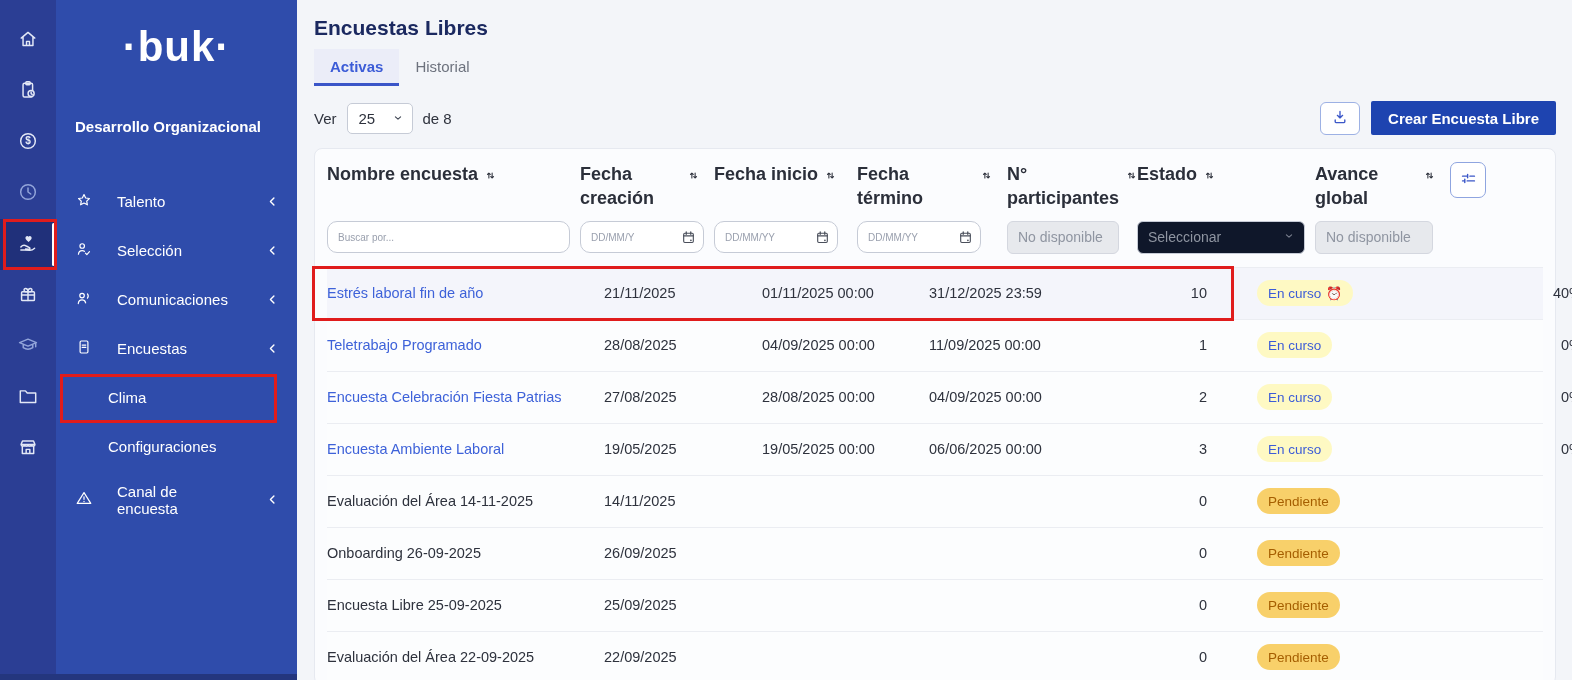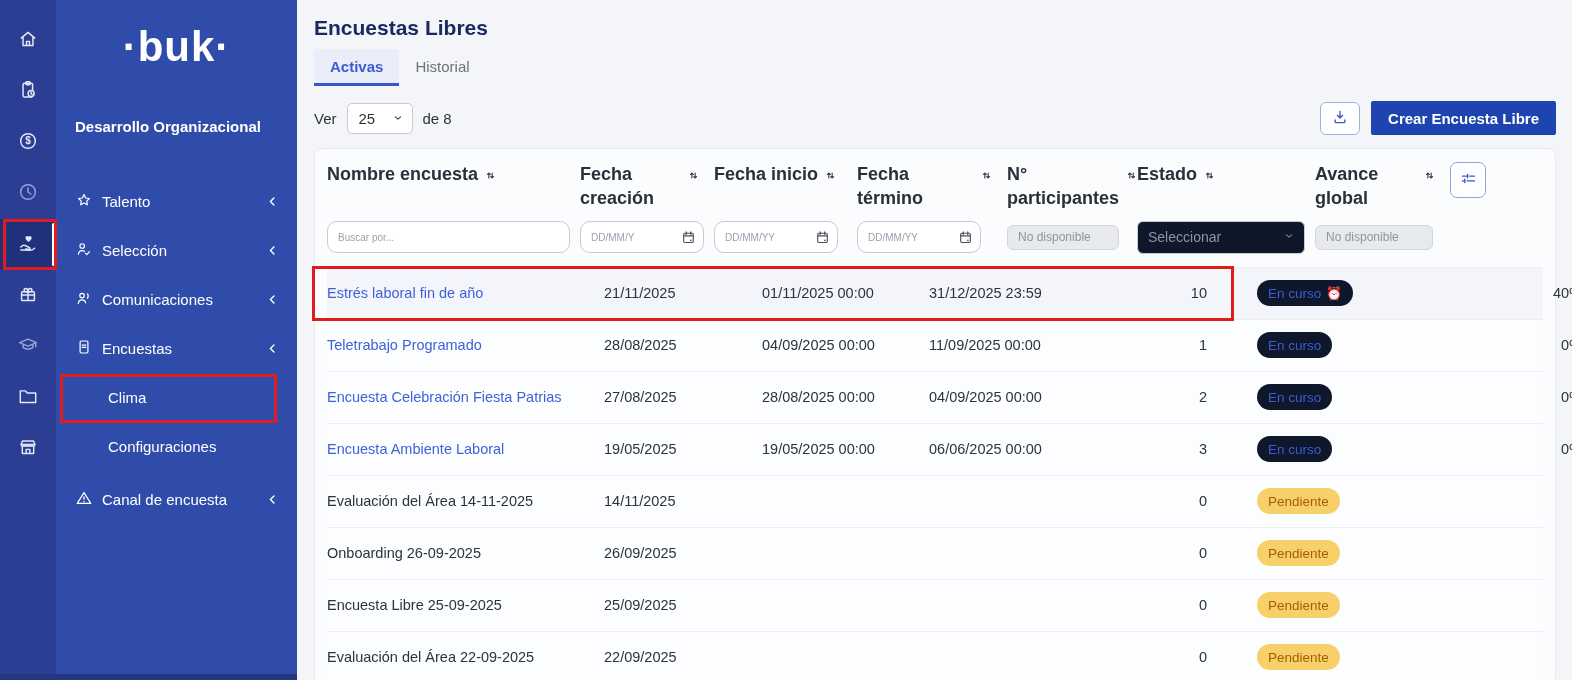--- a/index.html
+++ b/index.html
@@ -13,21 +13,21 @@
   .rail-slot svg { width:22px; height:22px; }
   .rail-slot.dim { color:#93a5da; }
   .rail-slot.active { background:#20307a; }
   .rail-slot.active::after { content:""; position:absolute; right:1px; top:4px; bottom:4px; width:3px; background:#fff; border-radius:2px; }
 
   
   .sidebar { width:241px; background:#2f4cab; color:#fff; flex-shrink:0; position:relative; z-index:1; }
   .logo { text-align:center; font-size:42px; font-weight:600; letter-spacing:1px; margin-top:26px; line-height:1; }
   .section-title { font-size:15px; font-weight:700; margin:50px 0 0 19px; }
   .menu { position:absolute; top:177px; left:0; right:0; }
-  .menu-item { height:49px; display:flex; align-items:center; padding:0 18px 0 19px; font-size:15px; gap:9px; cursor:pointer; }
+  .menu-item { height:49px; display:flex; align-items:center; padding:0 18px 0 19px; font-size:15px; gap:24px; cursor:pointer; }
   .menu-item svg { width:18px; height:18px; flex-shrink:0; }
   .menu-item .chev { margin-left:auto; display:flex; }
   .chev svg { width:13px; height:13px; }
   .sub-item { height:49px; display:flex; align-items:center; padding-left:52px; font-size:15px; cursor:pointer; position:relative; }
   .sub-item.active { background:#24397f; }
   .menu-item.bottom { margin-top:4px; }
   .sidebar-strip { position:absolute; left:0; bottom:0; width:297px; height:6px; background:#24367e; z-index:3; }
 
   
   .ann { position:absolute; border:3px solid #e01c1c; pointer-events:none; z-index:9; }
@@ -60,32 +60,32 @@
   .th .sort svg { width:13px; height:13px; }
   .filter-btn { width:36px; height:36px; border:1px solid #8fa5e0; border-radius:7px; background:#fff; color:#3b57c8; display:flex; align-items:center; justify-content:center; cursor:pointer; }
   .filter-btn svg { width:19px; height:19px; }
   .tfilter { padding:10px 0 13px; align-items:center; }
   .f-input { height:32px; border:1px solid #c6cbd6; border-radius:10px; background:#fff; font-size:10px; color:#4a4f5b; padding:0 10px; font-family:inherit; outline:none; }
   .f-input::placeholder { color:#9aa0ae; }
   .f-text { width:243px; }
   .f-date-wrap { position:relative; width:124px; }
   .f-date { width:100%; padding-right:30px; }
   .f-date-wrap .cal { position:absolute; right:7px; top:8px; width:17px; height:17px; color:#4a4f5b; pointer-events:none; }
-  .f-disabled { display:flex; align-items:center; background:#e7e9ed; border:1px solid #d4d7df; border-radius:6px; height:25px; padding:0 10px; font-size:12px; color:#8f95a1; }
+  .f-disabled { display:flex; align-items:center; background:#e7e9ed; border:1px solid #d4d7df; border-radius:6px; height:33px; padding:0 10px; font-size:14px; color:#8f95a1; }
   .f-part { width:112px; } .f-av { width:118px; }
   .f-select { display:flex; align-items:center; justify-content:space-between; width:168px; height:33px; border:1px solid #c6cbd6; border-radius:6px; background:#0f172a; padding:0 9px 0 10px; font-size:14px; color:#8f95a1; cursor:pointer; }
   .f-select svg { width:12px; height:12px; color:#7b8190; }
 
   .row { height:52px; align-items:center; border-top:1px solid #ebedf2; font-size:14.5px; color:#2e323d; position:relative; background:#fcfdfe;gap:24px; }
   .row.selected { background:#f4f5fb; }
   .cell-name { padding-right:14px; white-space:nowrap; overflow:hidden; text-overflow:ellipsis; }
   .cell-name.link { color:#3e62d9; cursor:pointer; }
   .cell-part { text-align:right; padding-right:26px; }
   .badge { display:inline-flex; align-items:center; gap:5px; height:26px; padding:0 11px; border-radius:13px; font-size:13.5px; width:max-content; }
-  .badge.blue { background:#0f172a; color:#3c5cd7; }
+  .badge.blue { background:#fef9c3; color:#3c5cd7; }
   .badge.yellow { background:#f8d06a; color:#a55e00; }
   .badge .b-ic { font-size:13px; color:#e5484d; }
   .cell-prog { text-align:right; padding-right:12px; }
   .cell-actions { display:flex; align-items:center; gap:17px; padding-left:6px; }
   .action { background:none; border:none; padding:0; cursor:pointer; display:flex; }
   .action svg { width:19px; height:19px; }
   .action.blue { color:#3b57c8; }
   .action.red { color:#f08d8d; }
 </style>
 </head>

